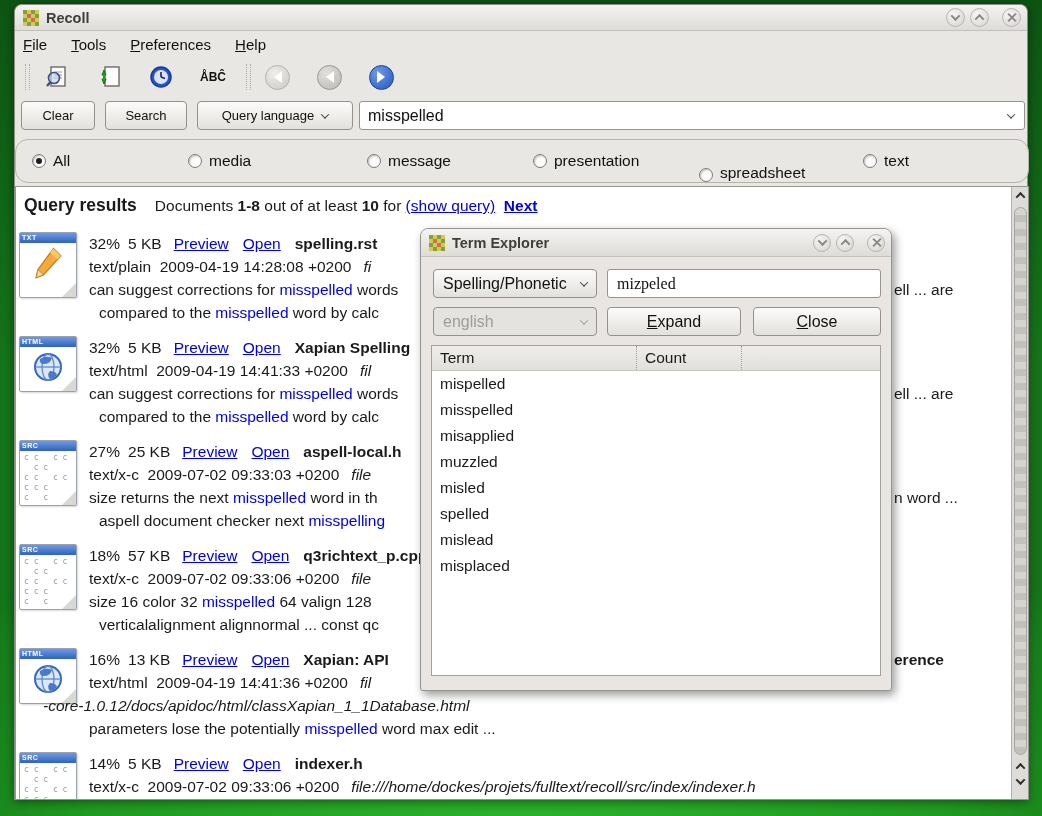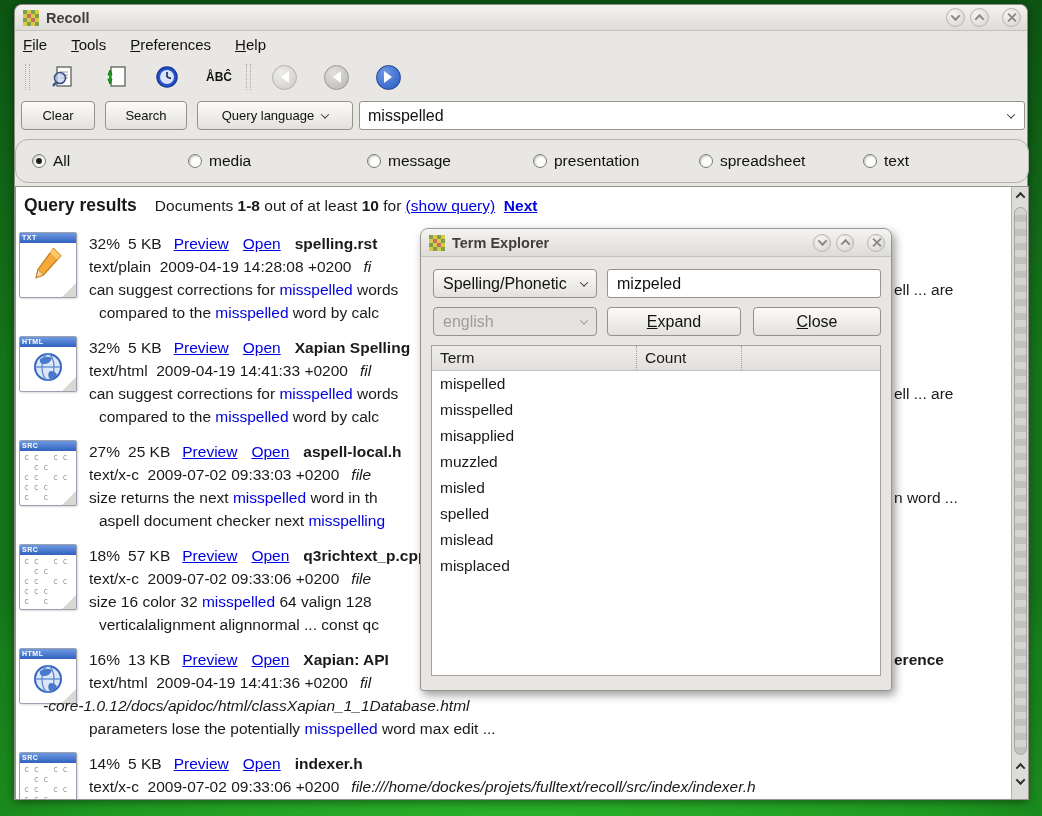--- a/index.html
+++ b/index.html
@@ -42,21 +42,21 @@
   .menubar { position:absolute; left:0; top:26px; height:26px; display:flex;
     align-items:center; padding-left:8px; gap:24px; }
   .menu-item { font-size:15px; color:#111; cursor:default; }
 
   
   .toolbar { position:absolute; left:0; top:52px; height:40px; display:flex;
     align-items:center; padding-left:6px; }
   .tb-handle { width:5px; height:26px; margin:0 4px;
     border-left:1px dotted #adaba6; border-right:1px dotted #adaba6; }
   .tbtn { width:32px; height:30px; display:flex; align-items:center;
-    justify-content:flex-end; margin:0 10px; }
+    justify-content:flex-start; margin:0 10px; }
   .abc { font-size:12px; font-weight:bold; letter-spacing:0; color:#111; }
   .navc { width:25px; height:25px; border-radius:50%; display:flex; align-items:center;
     justify-content:center; border:1px solid #9a9892;
     background:radial-gradient(circle at 35% 30%, #e3e1dd, #b9b7b2); }
   .navc.lighter { background:radial-gradient(circle at 35% 30%, #eeedea, #cccac6); border-color:#b3b1ac; }
   .navc.blue { background:radial-gradient(circle at 35% 30%, #6f9ae6, #2257c2); border-color:#1c448f; }
   .tri-left  { width:0; height:0; border:6px solid transparent; border-right:8px solid #fff; margin-left:-5px; }
   .tri-right { width:0; height:0; border:6px solid transparent; border-left:8px solid #fff; margin-right:-5px; }
 
   
@@ -131,21 +131,21 @@
   .dialog .titlebar { border-radius:7px 7px 0 0; height:28px; }
   .dialog .wbtn { width:18px; height:18px; }
   .dcombo { position:absolute; height:29px; border:1px solid #94928c; border-radius:4px;
     background:linear-gradient(180deg,#fcfbfa,#e3e1dd); font-size:16px; color:#111;
     display:flex; align-items:center; justify-content:space-between; padding:0 9px; }
   .dcombo.disabled { background:#e5e3df; color:#9f9d99; }
   .dcombo.disabled .combo-chev { border-color:#9f9d99; }
   .dinput { position:absolute; left:186px; top:40px; width:274px; height:29px; background:#fff;
     border:1px solid #96948e; border-radius:3px; }
   .dinput input { width:100%; height:100%; border:none; outline:none; background:transparent;
-    font-family:Liberation Sans, sans-serif; font-size:16px; padding:9px 9px; color:#111; }
+    font-family:Liberation Serif, serif; font-size:16px; padding:9px 9px; color:#111; }
   .dbtn { position:absolute; top:78px; height:29px; border:1px solid #94928c; border-radius:4px;
     background:linear-gradient(180deg,#fcfbfa,#e3e1dd); font-size:16px; color:#111;
     display:flex; align-items:center; justify-content:center; }
   .dtable { position:absolute; left:10px; right:10px; top:116px; bottom:14px;
     border:1px solid #a3a19c; background:#fff; overflow:hidden; }
   .dthead { height:25px; background:linear-gradient(180deg,#efedea,#e2e0dc);
     border-bottom:1px solid #c6c4c0; display:flex; font-size:15.5px; }
   .th-sec { display:flex; align-items:center; padding-left:8px;
     border-right:1px dotted #a09e9a; }
   .th-sec.term { width:205px; } .th-sec.count { width:105px; }
@@ -273,21 +273,21 @@
           <span class="rlabel">media</span>
         </div>
         <div class="radio-item" style="left: 351px;">
           <span class="rc"></span>
           <span class="rlabel">message</span>
         </div>
         <div class="radio-item" style="left: 517px;">
           <span class="rc"></span>
           <span class="rlabel">presentation</span>
         </div>
-        <div class="radio-item" style="left: 683px;">
+        <div class="radio-item" style="left: 683px; align-items: flex-end;">
           <span class="rc"></span>
           <span class="rlabel">spreadsheet</span>
         </div>
         <div class="radio-item" style="left: 847px;">
           <span class="rc"></span>
           <span class="rlabel">text</span>
         </div>
       </div>
 
     <div class="results">

